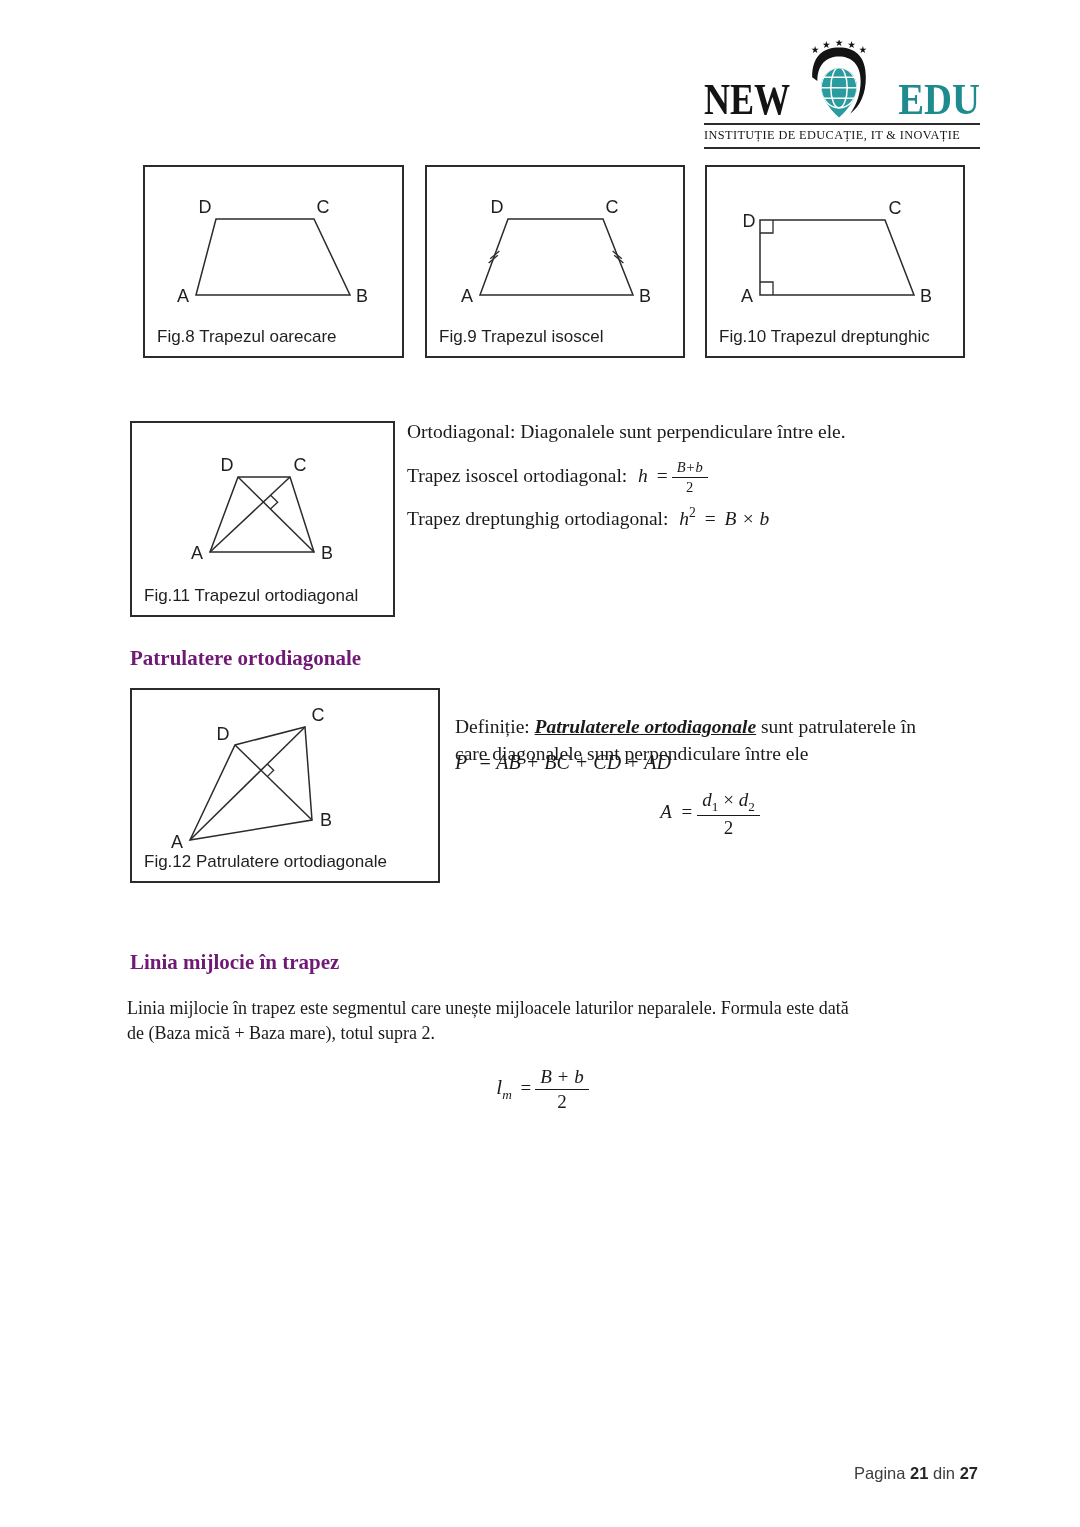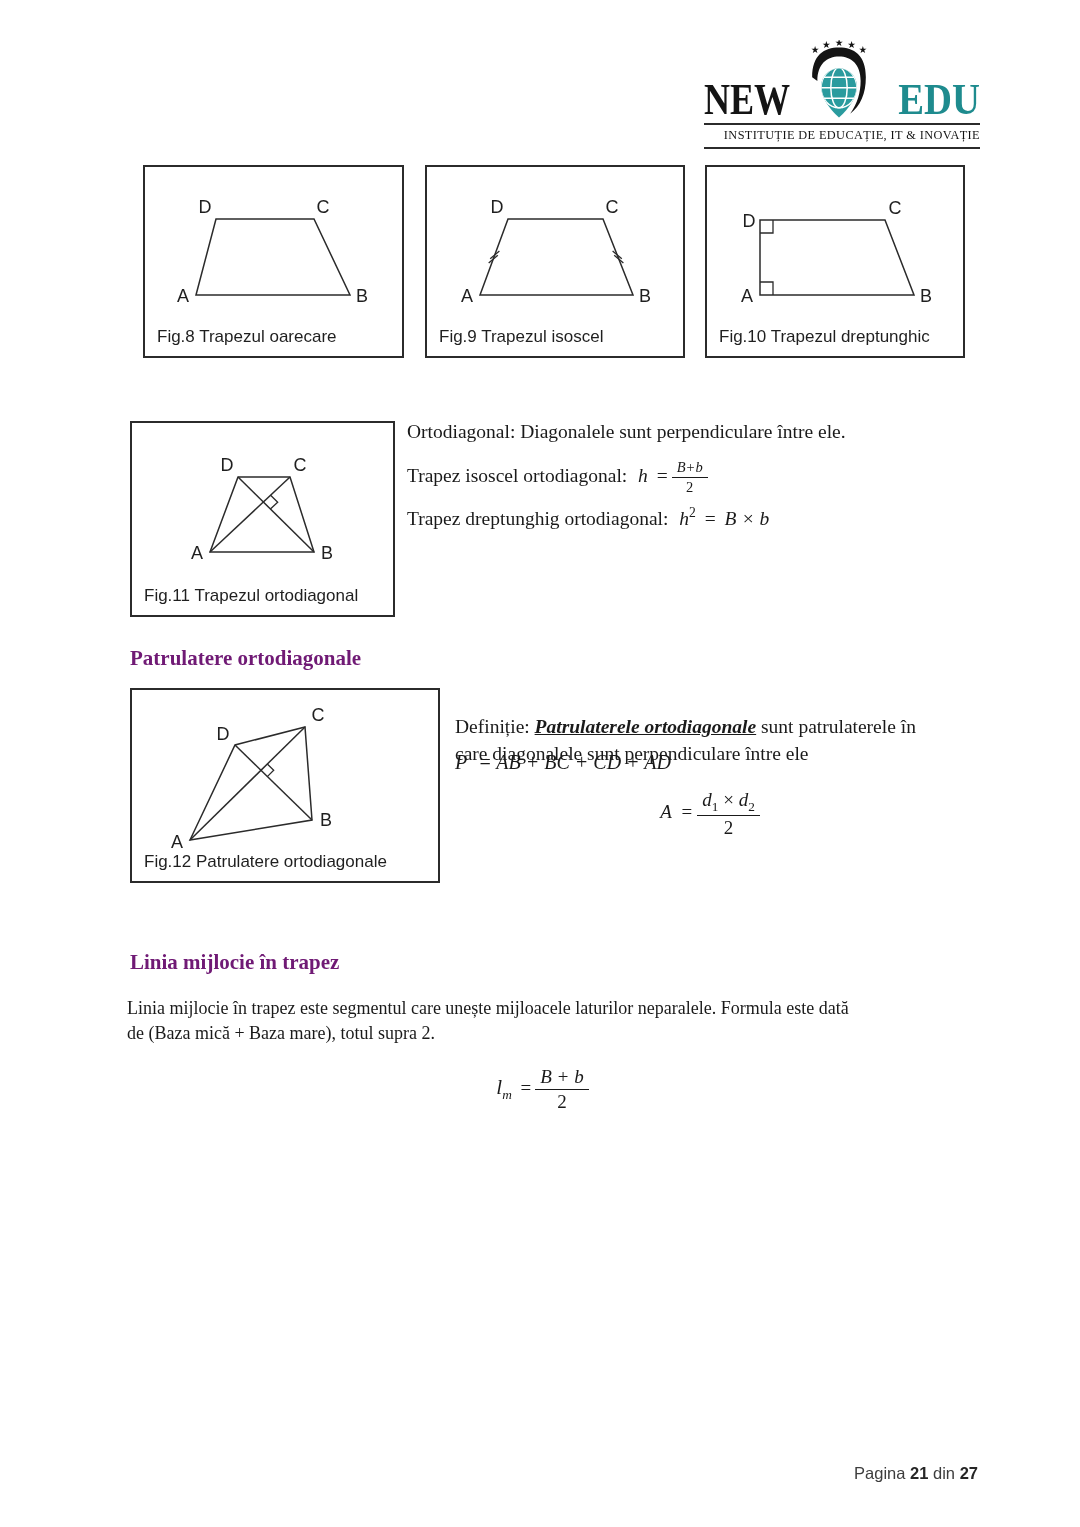--- a/index.html
+++ b/index.html
@@ -8,21 +8,21 @@
     font-family:"Liberation Serif","DejaVu Serif",serif;color:#1a1a1a;overflow:hidden;
   }
   
   .logo{position:absolute;left:704px;top:40px;width:276px;}
   .logo-row{position:relative;height:80px;}
   .logo-word{position:absolute;bottom:-2px;font-weight:bold;font-size:44px;line-height:1;letter-spacing:0px;}
   .logo-new{left:0;color:#141414;transform:scaleX(.82);transform-origin:left bottom;}
   .logo-edu{right:0;color:#1E8B8E;transform:scaleX(.88);transform-origin:right bottom;}
   .logo-icon{position:absolute;left:101px;top:0;}
   .logo-band{margin-top:3px;border-top:2px solid #2b2b2b;border-bottom:2px solid #2b2b2b;padding:3px 0 4px;}
-  .logo-tagline{font-size:12.3px;letter-spacing:.4px;text-align:right;color:#141414;white-space:nowrap;}
+  .logo-tagline{font-size:12.3px;letter-spacing:.4px;text-align:left;color:#141414;white-space:nowrap;}
   
   .figbox{position:absolute;border:2px solid #2b2b2b;background:#fff;}
   .figbox svg{display:block;}
   .figcaption{position:absolute;left:12px;bottom:9px;font-family:"Liberation Sans","DejaVu Sans",sans-serif;font-size:17px;color:#1f1f1f;white-space:nowrap;}
   .vlabel{font-family:"Liberation Sans","DejaVu Sans",sans-serif;font-size:18px;fill:#1f1f1f;}
   .geo{stroke:#2b2b2b;stroke-width:1.5;fill:none;stroke-linejoin:miter;}
   .mark{stroke:#2b2b2b;stroke-width:1.3;fill:none;}
   
   .bodytext{font-size:19.5px;line-height:27px;}
   .mi{font-style:italic;}

